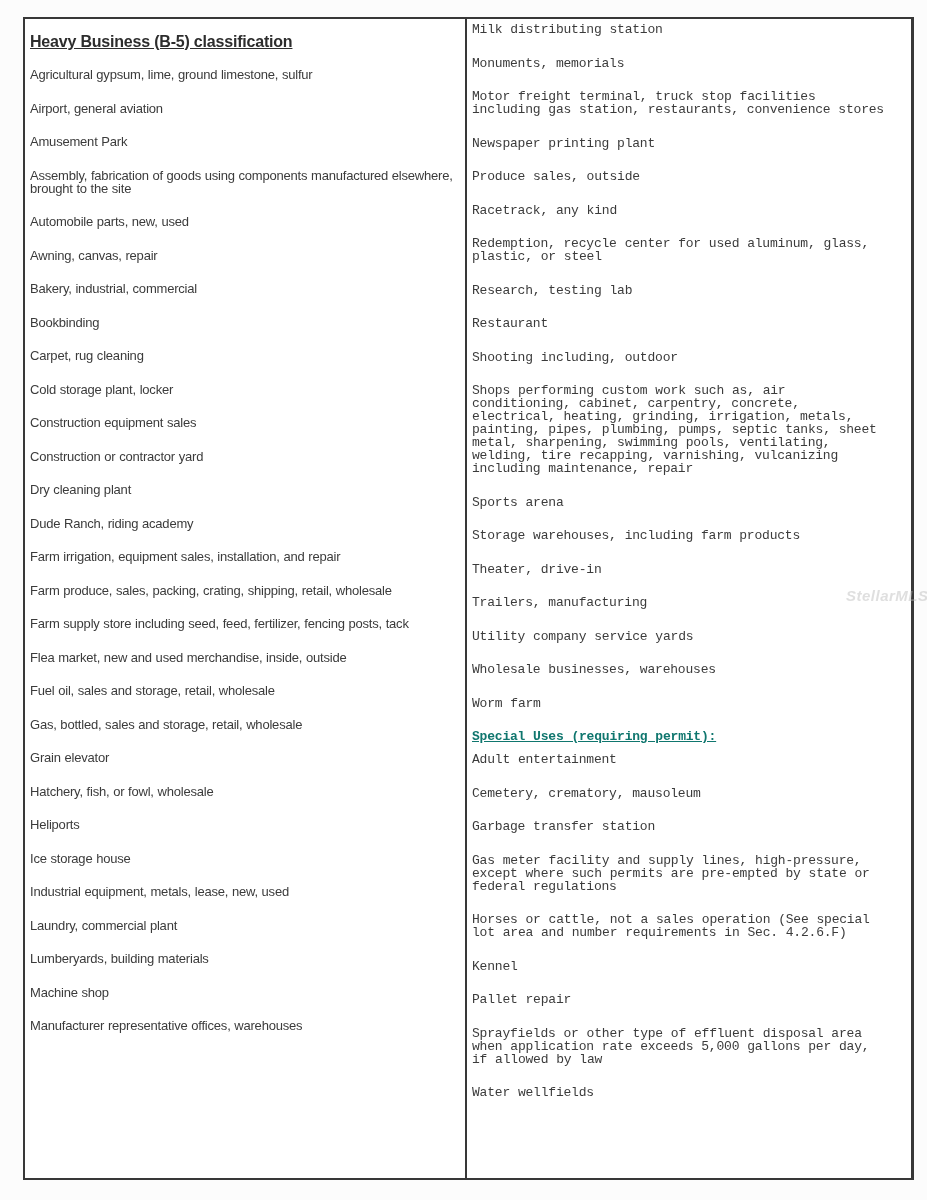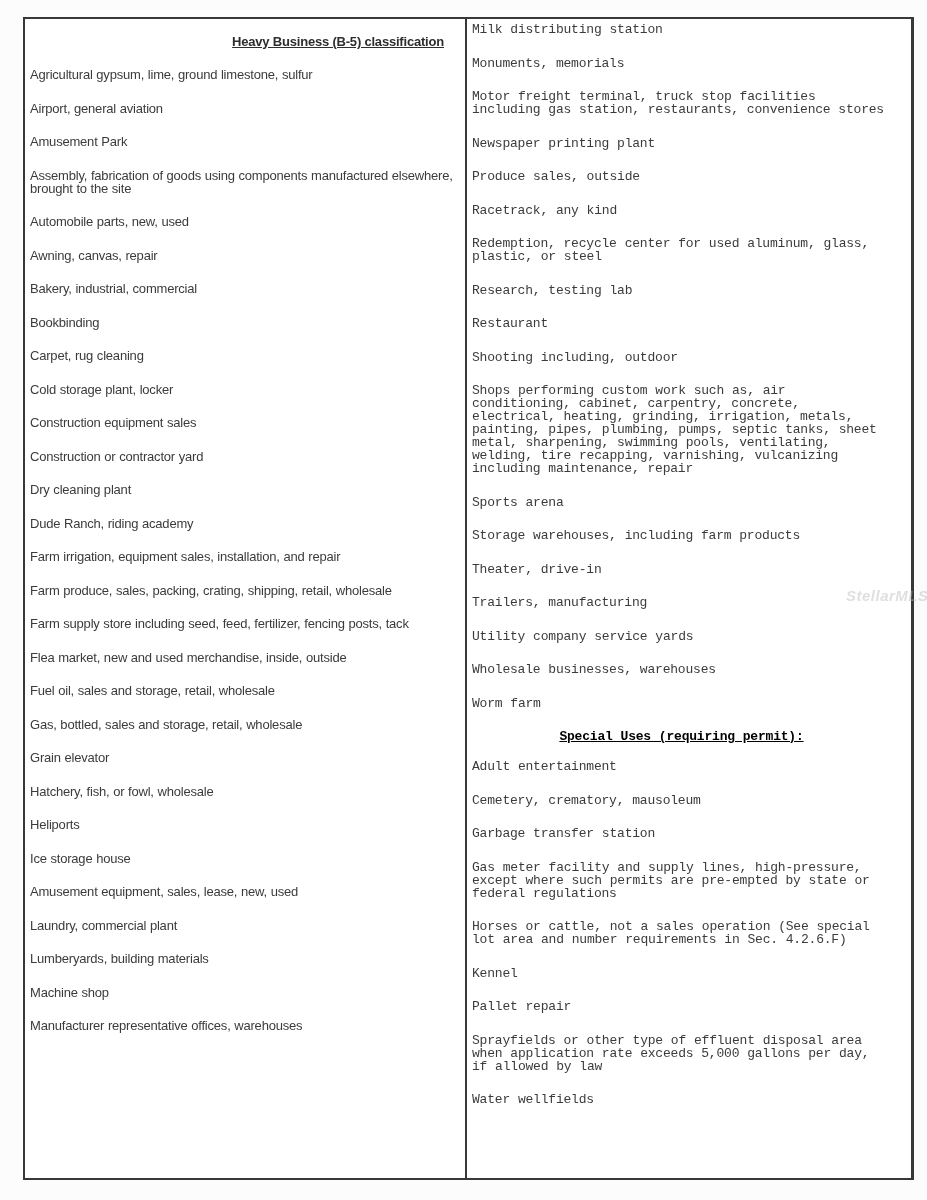--- a/index.html
+++ b/index.html
@@ -34,42 +34,41 @@
     width: 442px;
     border-right: 2px solid #383838;
     padding: 0 7px 0 5px;
   }
   .col-right {
     flex: 1;
     padding: 4px 20px 0 5px;
     font-family: Liberation Mono, monospace;
   }
   .doc-title {
-    font-size: 13px;
+    font-size: 16px;
     line-height: 15px;
     font-weight: 700;
     color: #2d2d2d;
     text-decoration: underline;
-    text-align: right;
+    text-align: left;
     letter-spacing: -0.2px;
     margin: 15px 14px 19px 0;
   }
   .item {
     margin: 0 0 20.5px 0;
     font-size: 13px;
     line-height: 13px;
     letter-spacing: -0.2px;
     word-spacing: 0.3px;
   }
   .header-item {
     font-weight: 700;
-    color: #000000;
+    color: #0f766e;
     text-decoration: underline;
-    margin-bottom: 17px;
-    text-align: center;
+    margin-bottom: 10px;
   }
   .watermark {
     position: absolute;
     left: 846px;
     top: 587px;
     font-size: 15px;
     font-style: italic;
     font-weight: 700;
     color: rgba(185, 185, 185, 0.45);
     letter-spacing: 0.5px;
@@ -101,21 +100,21 @@
         <p class="item">Farm irrigation, equipment sales, installation, and repair</p>
         <p class="item">Farm produce, sales, packing, crating, shipping, retail, wholesale</p>
         <p class="item">Farm supply store including seed, feed, fertilizer, fencing posts, tack</p>
         <p class="item">Flea market, new and used merchandise, inside, outside</p>
         <p class="item">Fuel oil, sales and storage, retail, wholesale</p>
         <p class="item">Gas, bottled, sales and storage, retail, wholesale</p>
         <p class="item">Grain elevator</p>
         <p class="item">Hatchery, fish, or fowl, wholesale</p>
         <p class="item">Heliports</p>
         <p class="item">Ice storage house</p>
-        <p class="item">Amusement equipment, sales, lease, new, used</p>
+        <p class="item">Industrial equipment, metals, lease, new, used</p>
         <p class="item">Laundry, commercial plant</p>
         <p class="item">Lumberyards, building materials</p>
         <p class="item">Machine shop</p>
         <p class="item">Manufacturer representative offices, warehouses</p>
       </div>
   </div>
   <div class="col col-right">
     <div>
         <p class="item">Milk distributing station</p>
         <p class="item">Monuments, memorials</p>

